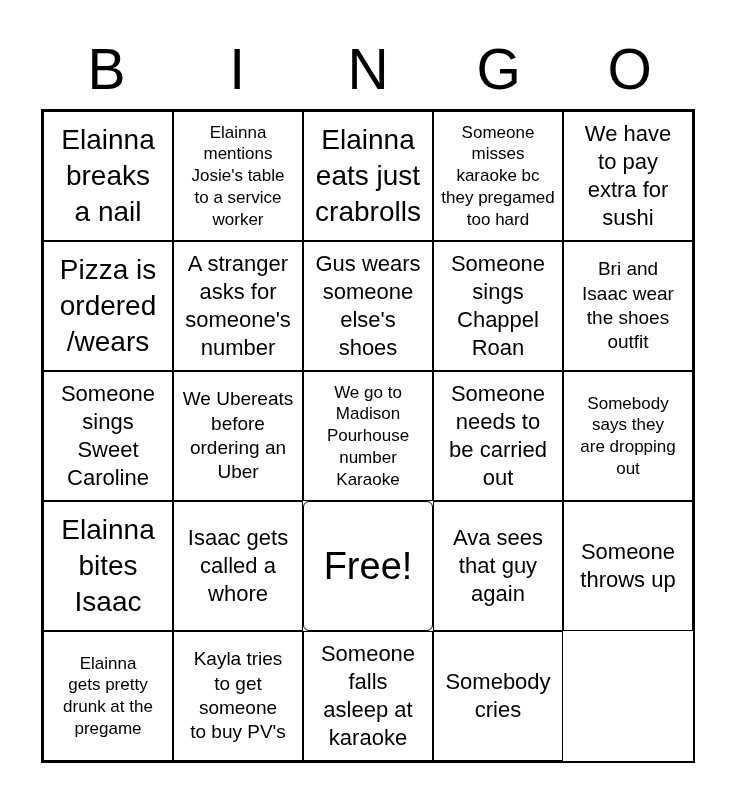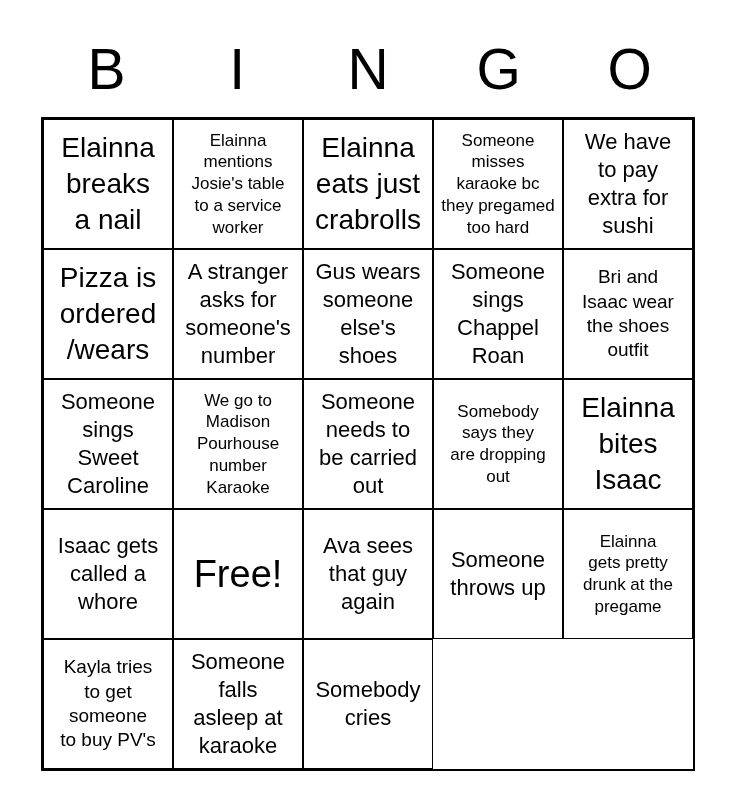--- a/index.html
+++ b/index.html
@@ -26,21 +26,21 @@
   .title-letter {
     flex: 1;
     text-align: center;
     font-size: 57px;
     line-height: 1;
     padding-bottom: 7px;
     color: #000000;
   }
   .grid {
     width: 650px;
-    margin: 12px auto;
+    margin: 4px auto;
     display: grid;
     grid-template-columns: repeat(5, 130px);
     grid-auto-rows: 130px;
     border: 2px solid #000000;
   }
   .cell {
     box-sizing: border-box;
     border: 1px solid #000000;
     display: flex;
     align-items: center;
@@ -48,21 +48,21 @@
     text-align: center;
     white-space: pre-line;
     padding: 2px 3px;
     line-height: 1.28;
     overflow: hidden;
   }
   .size-big   { font-size: 28px; }
   .size-med   { font-size: 22px; }
   .size-smed  { font-size: 19px; }
   .size-small { font-size: 17px; }
-  .size-free  { font-size: 38px; line-height: 1; }
+  .size-free  { font-size: 38px; line-height: 1; border-radius: 6px; }
 </style>
 </head>
 <body>
 
 <div class="page">
 
   <div class="title-row">
     <div class="title-letter">B</div>
     <div class="title-letter">I</div>
     <div class="title-letter">N</div>
@@ -109,20 +109,24 @@
 Roan</div>
 
     <div class="cell size-smed">Bri and
 Isaac wear
 the shoes
 outfit</div>
     <div class="cell size-med">Someone
 sings
 Sweet
 Caroline</div>
+    <div class="cell size-smed">We Ubereats
+before
+ordering an
+Uber</div>
     <div class="cell size-small">We go to
 Madison
 Pourhouse
 number
 Karaoke</div>
     <div class="cell size-med">Someone
 needs to
 be carried
 out</div>
 

